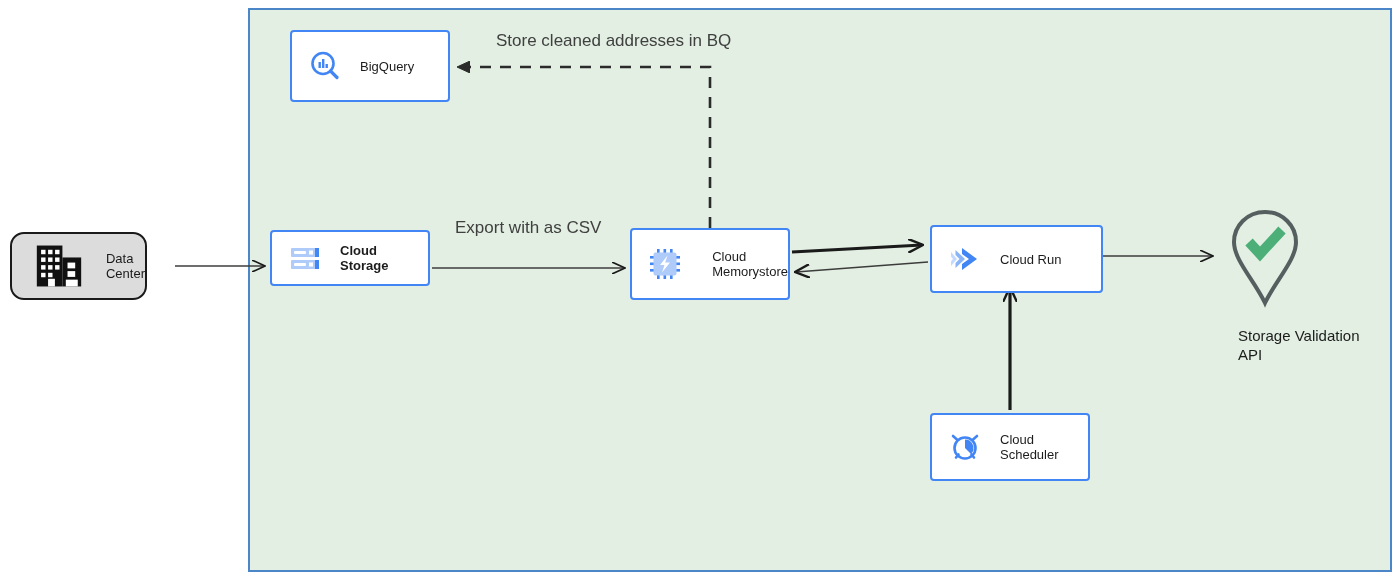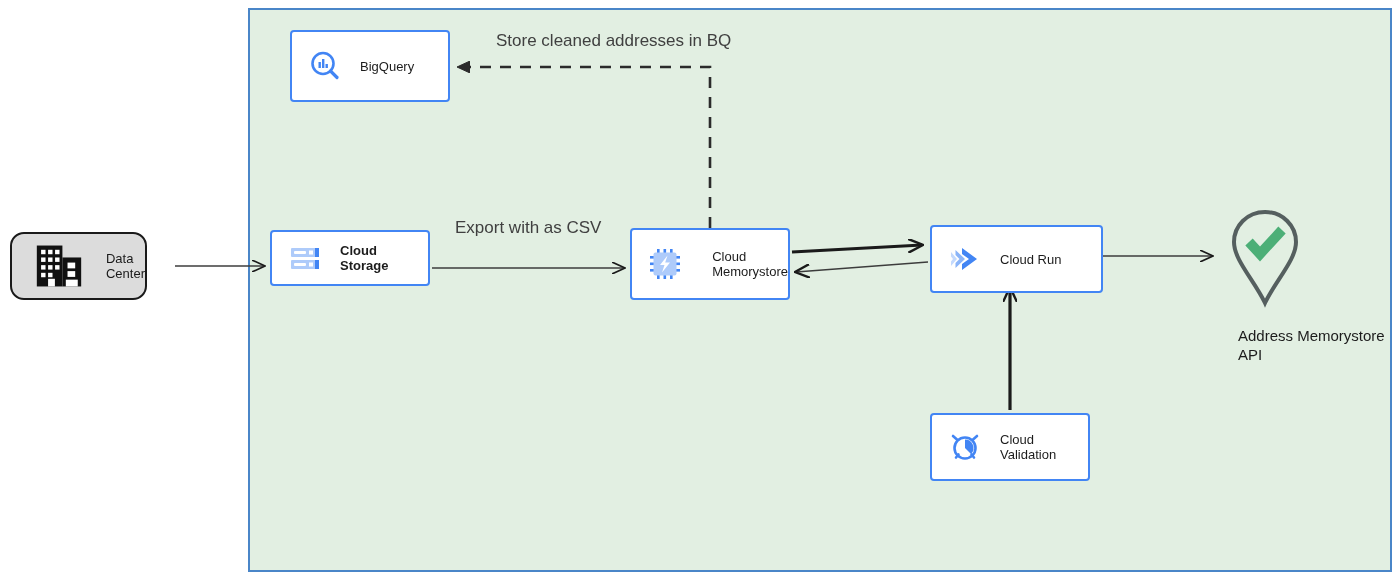--- a/index.html
+++ b/index.html
@@ -244,28 +244,28 @@
 
   <div class="node" id="node-scheduler">
     <svg class="ico" viewBox="0 0 34 34">
       <line x1="5" y1="6" x2="9.5" y2="10" stroke="#4285f4" stroke-width="2.6" stroke-linecap="round"></line>
       <line x1="29" y1="6" x2="24.5" y2="10" stroke="#4285f4" stroke-width="2.6" stroke-linecap="round"></line>
       <line x1="8" y1="27.5" x2="10.5" y2="24.5" stroke="#4285f4" stroke-width="2.6" stroke-linecap="round"></line>
       <line x1="26" y1="27.5" x2="23.5" y2="24.5" stroke="#4285f4" stroke-width="2.6" stroke-linecap="round"></line>
       <circle cx="17" cy="18" r="10.5" fill="none" stroke="#4285f4" stroke-width="2.6"></circle>
       <path d="M17 18 L17 9.5 A8.5 8.5 0 0 1 23 24 Z" fill="#4285f4"></path>
     </svg>
-    <span class="nlabel">Cloud Validation</span>
+    <span class="nlabel">Cloud Scheduler</span>
   </div>
 
   <div id="node-addrapi">
     <svg class="pinwrap" viewBox="0 0 78 100">
       <path d="M39 4 C21 4 8 18 8 34 C8 52 28 72 39 95 C50 72 70 52 70 34 C70 18 57 4 39 4 Z" fill="none" stroke="#555f5f" stroke-width="4"></path>
       <path d="M23 34 L34 46 L56 22" fill="none" stroke="#4caf77" stroke-width="10" stroke-linecap="butt" stroke-linejoin="miter"></path>
     </svg>
-    <div class="apilabel">Address Memorystore
+    <div class="apilabel">Storage Validation
 API</div>
   </div>
 
   <div class="txt" id="txt-store-bq">Store cleaned addresses in BQ</div>
   <div class="txt" id="txt-export-csv">Export with as CSV</div>
 
 </div>
 
 </body></html>

